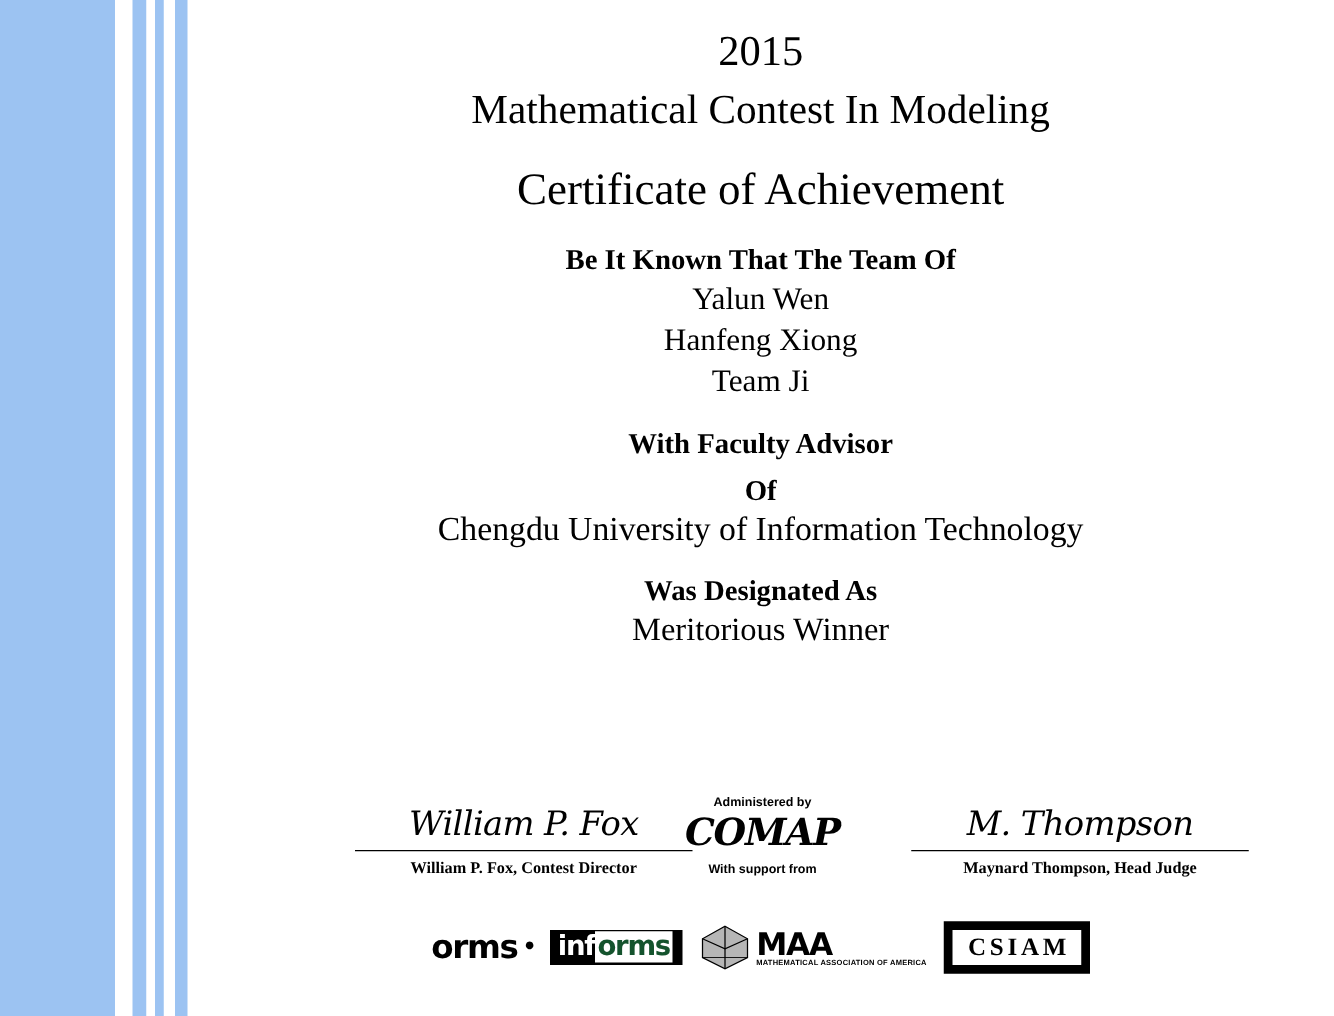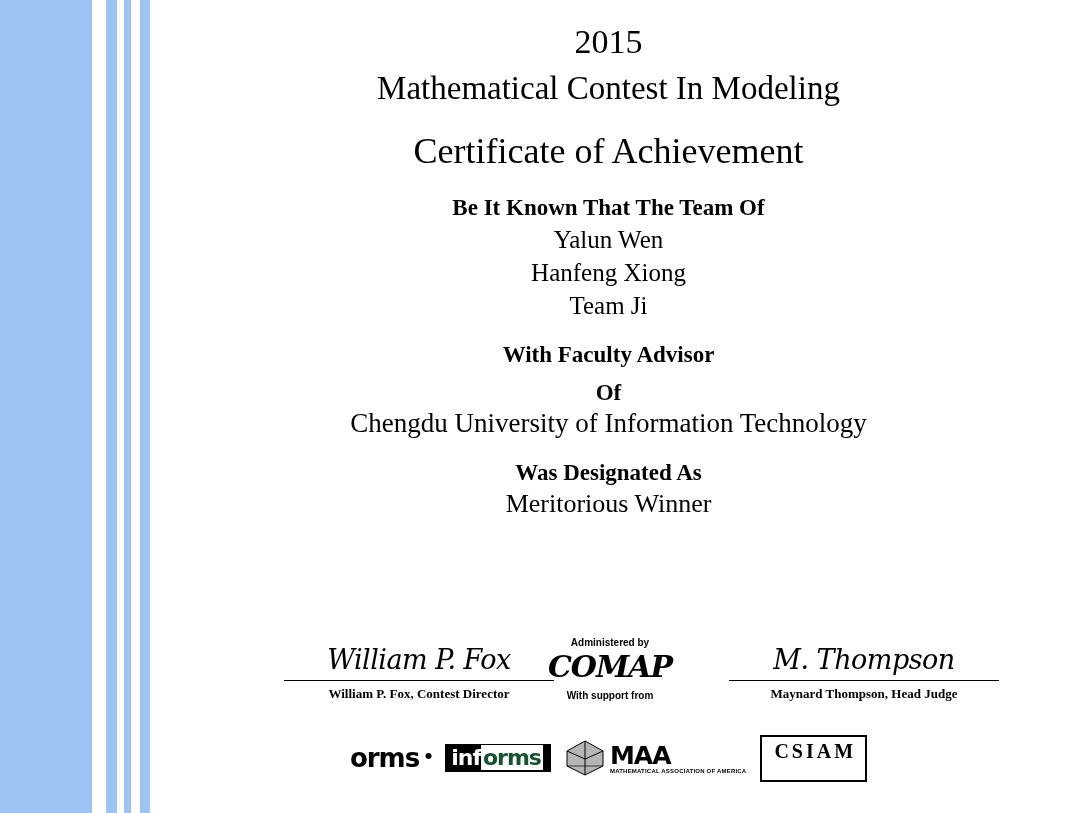--- a/index.html
+++ b/index.html
@@ -220,26 +220,26 @@
     display: block;
   }
   .maa-small {
     font-family: "Liberation Sans", sans-serif;
     font-size: 6px;
     font-weight: bold;
     display: block;
     letter-spacing: 0.2px;
   }
   .logo-csiam {
-    border: 2px solid #000000;
+    border: 7px solid #000000;
     font-family: "Liberation Serif", serif;
     font-weight: bold;
     font-size: 20px;
     letter-spacing: 3px;
-    padding: 3px 9px 18px 12px;
+    padding: 3px 9px 3px 12px;
     line-height: 22px;
   }
 </style>
 </head>
 <body>
 
 <div class="certificate">
 
   <div class="bar bar-wide"></div>
   <div class="bar bar-thin-1"></div>

